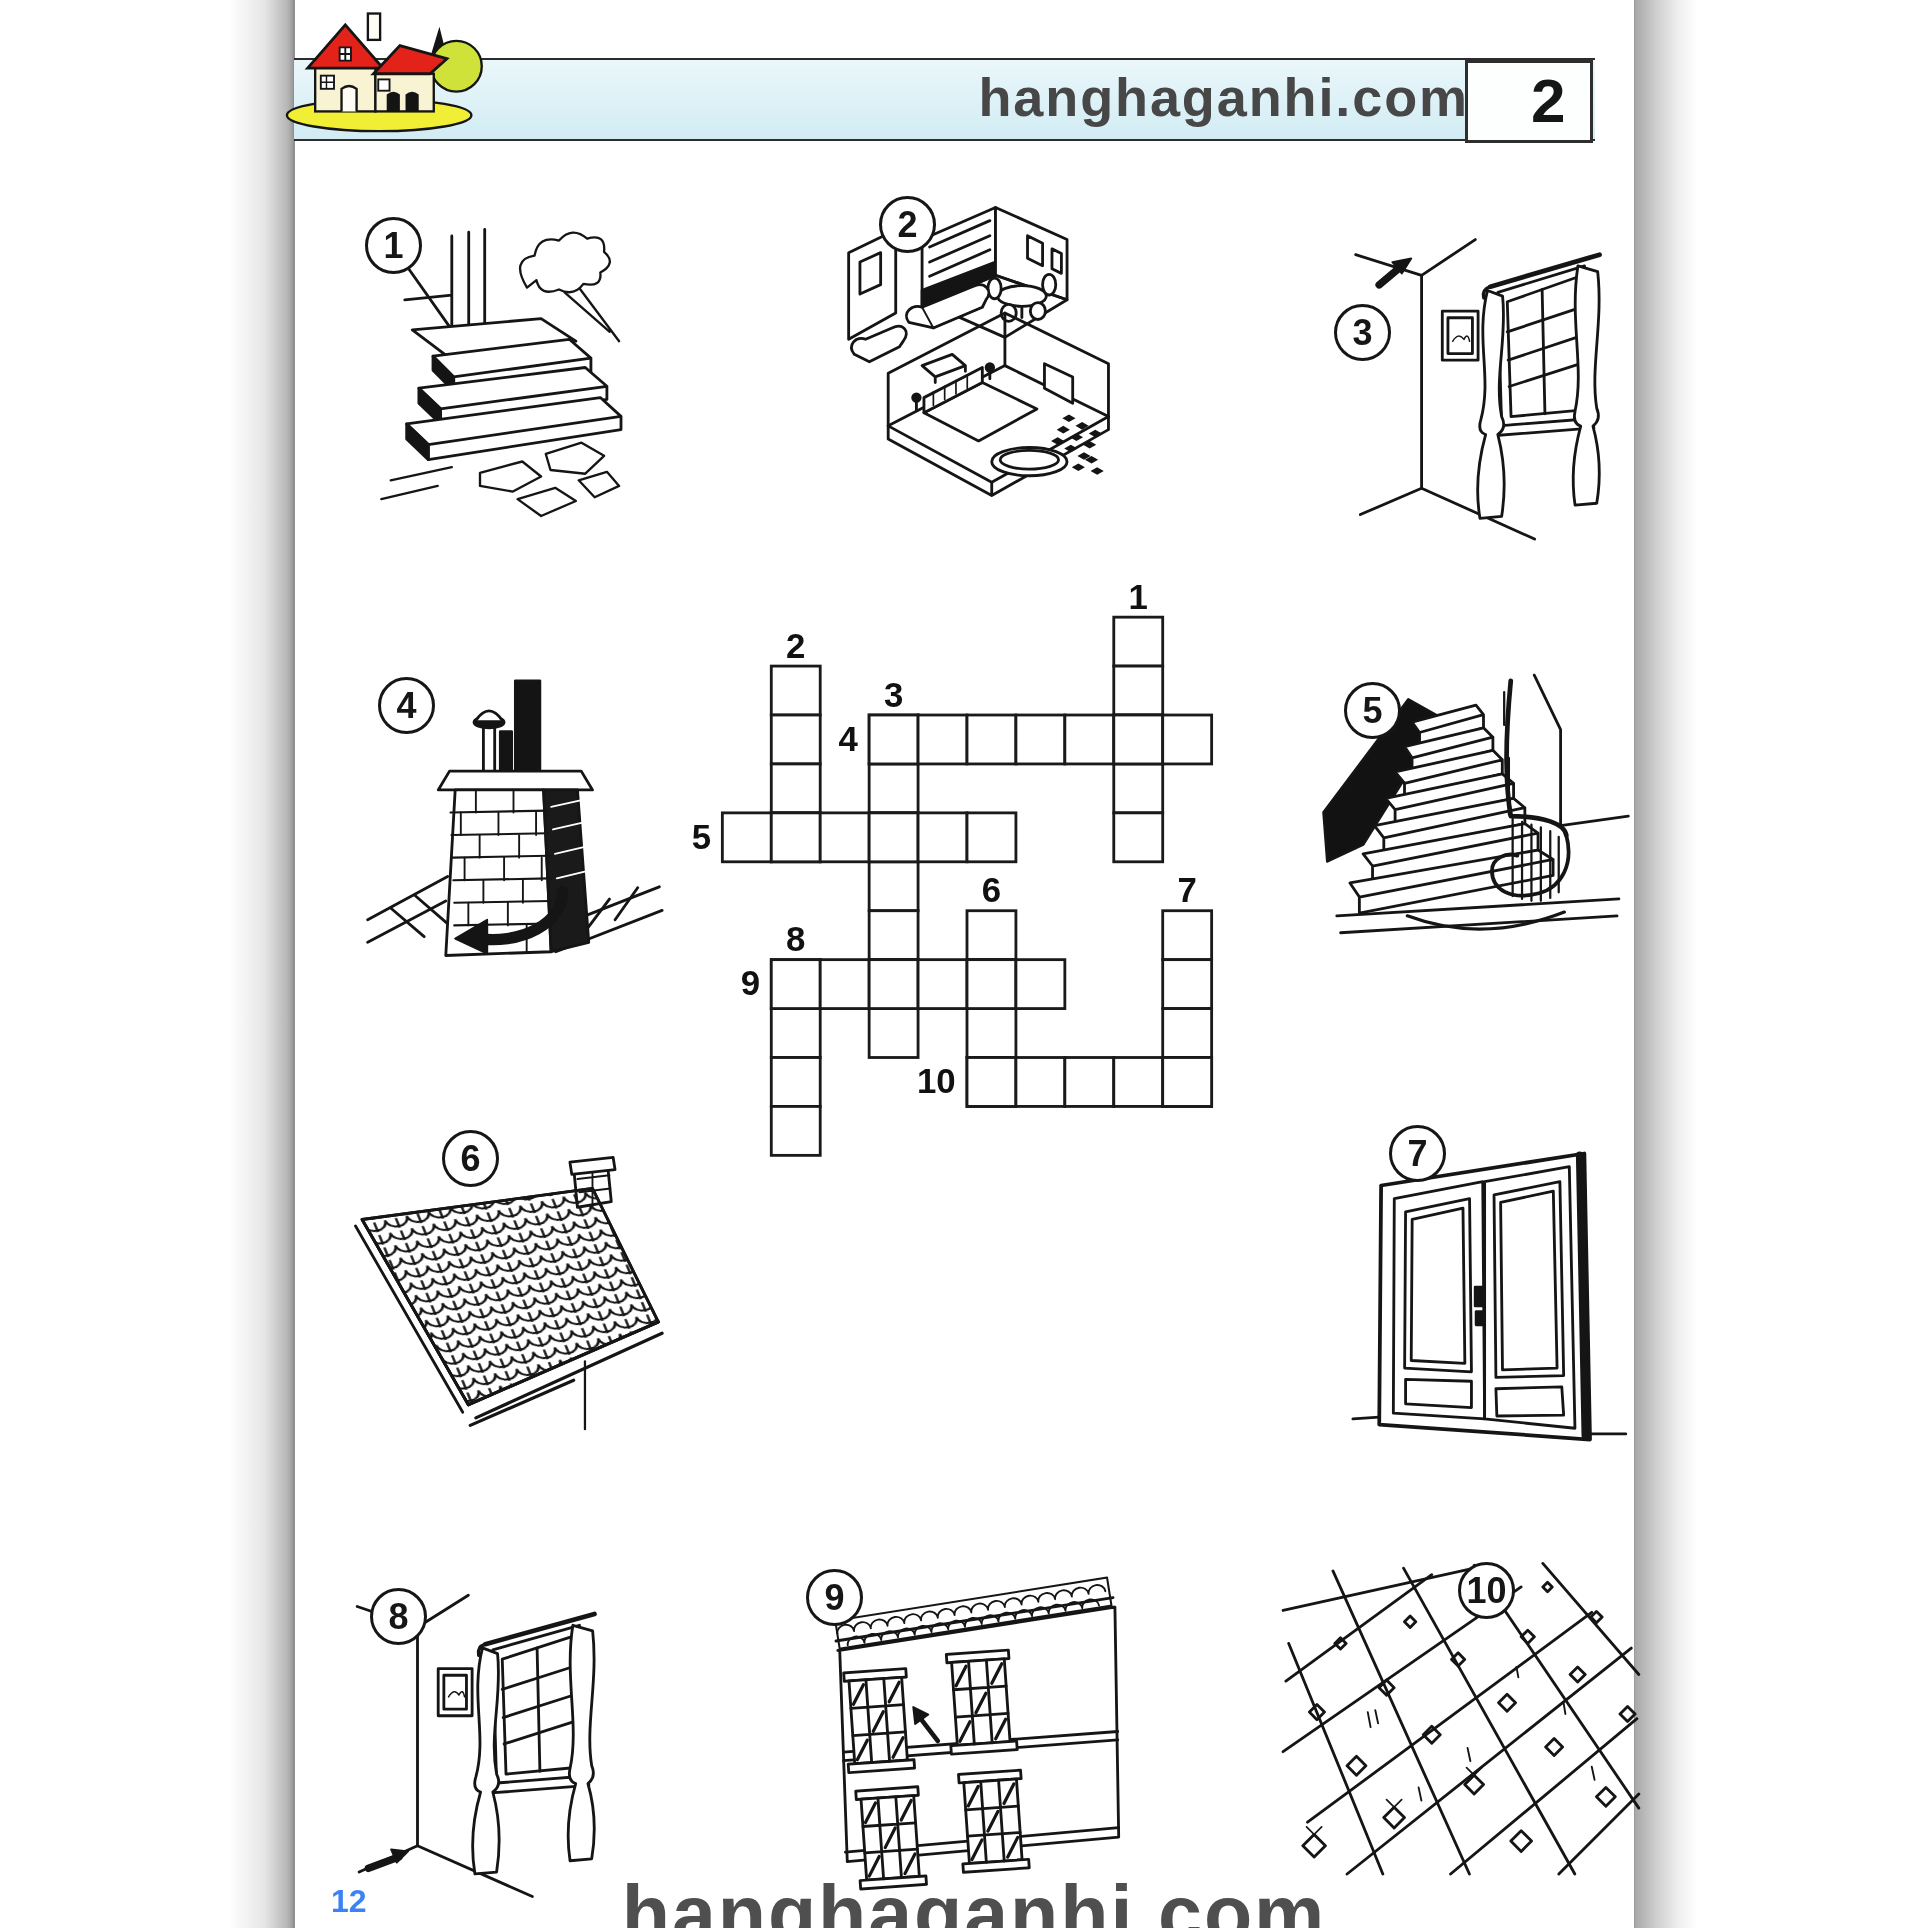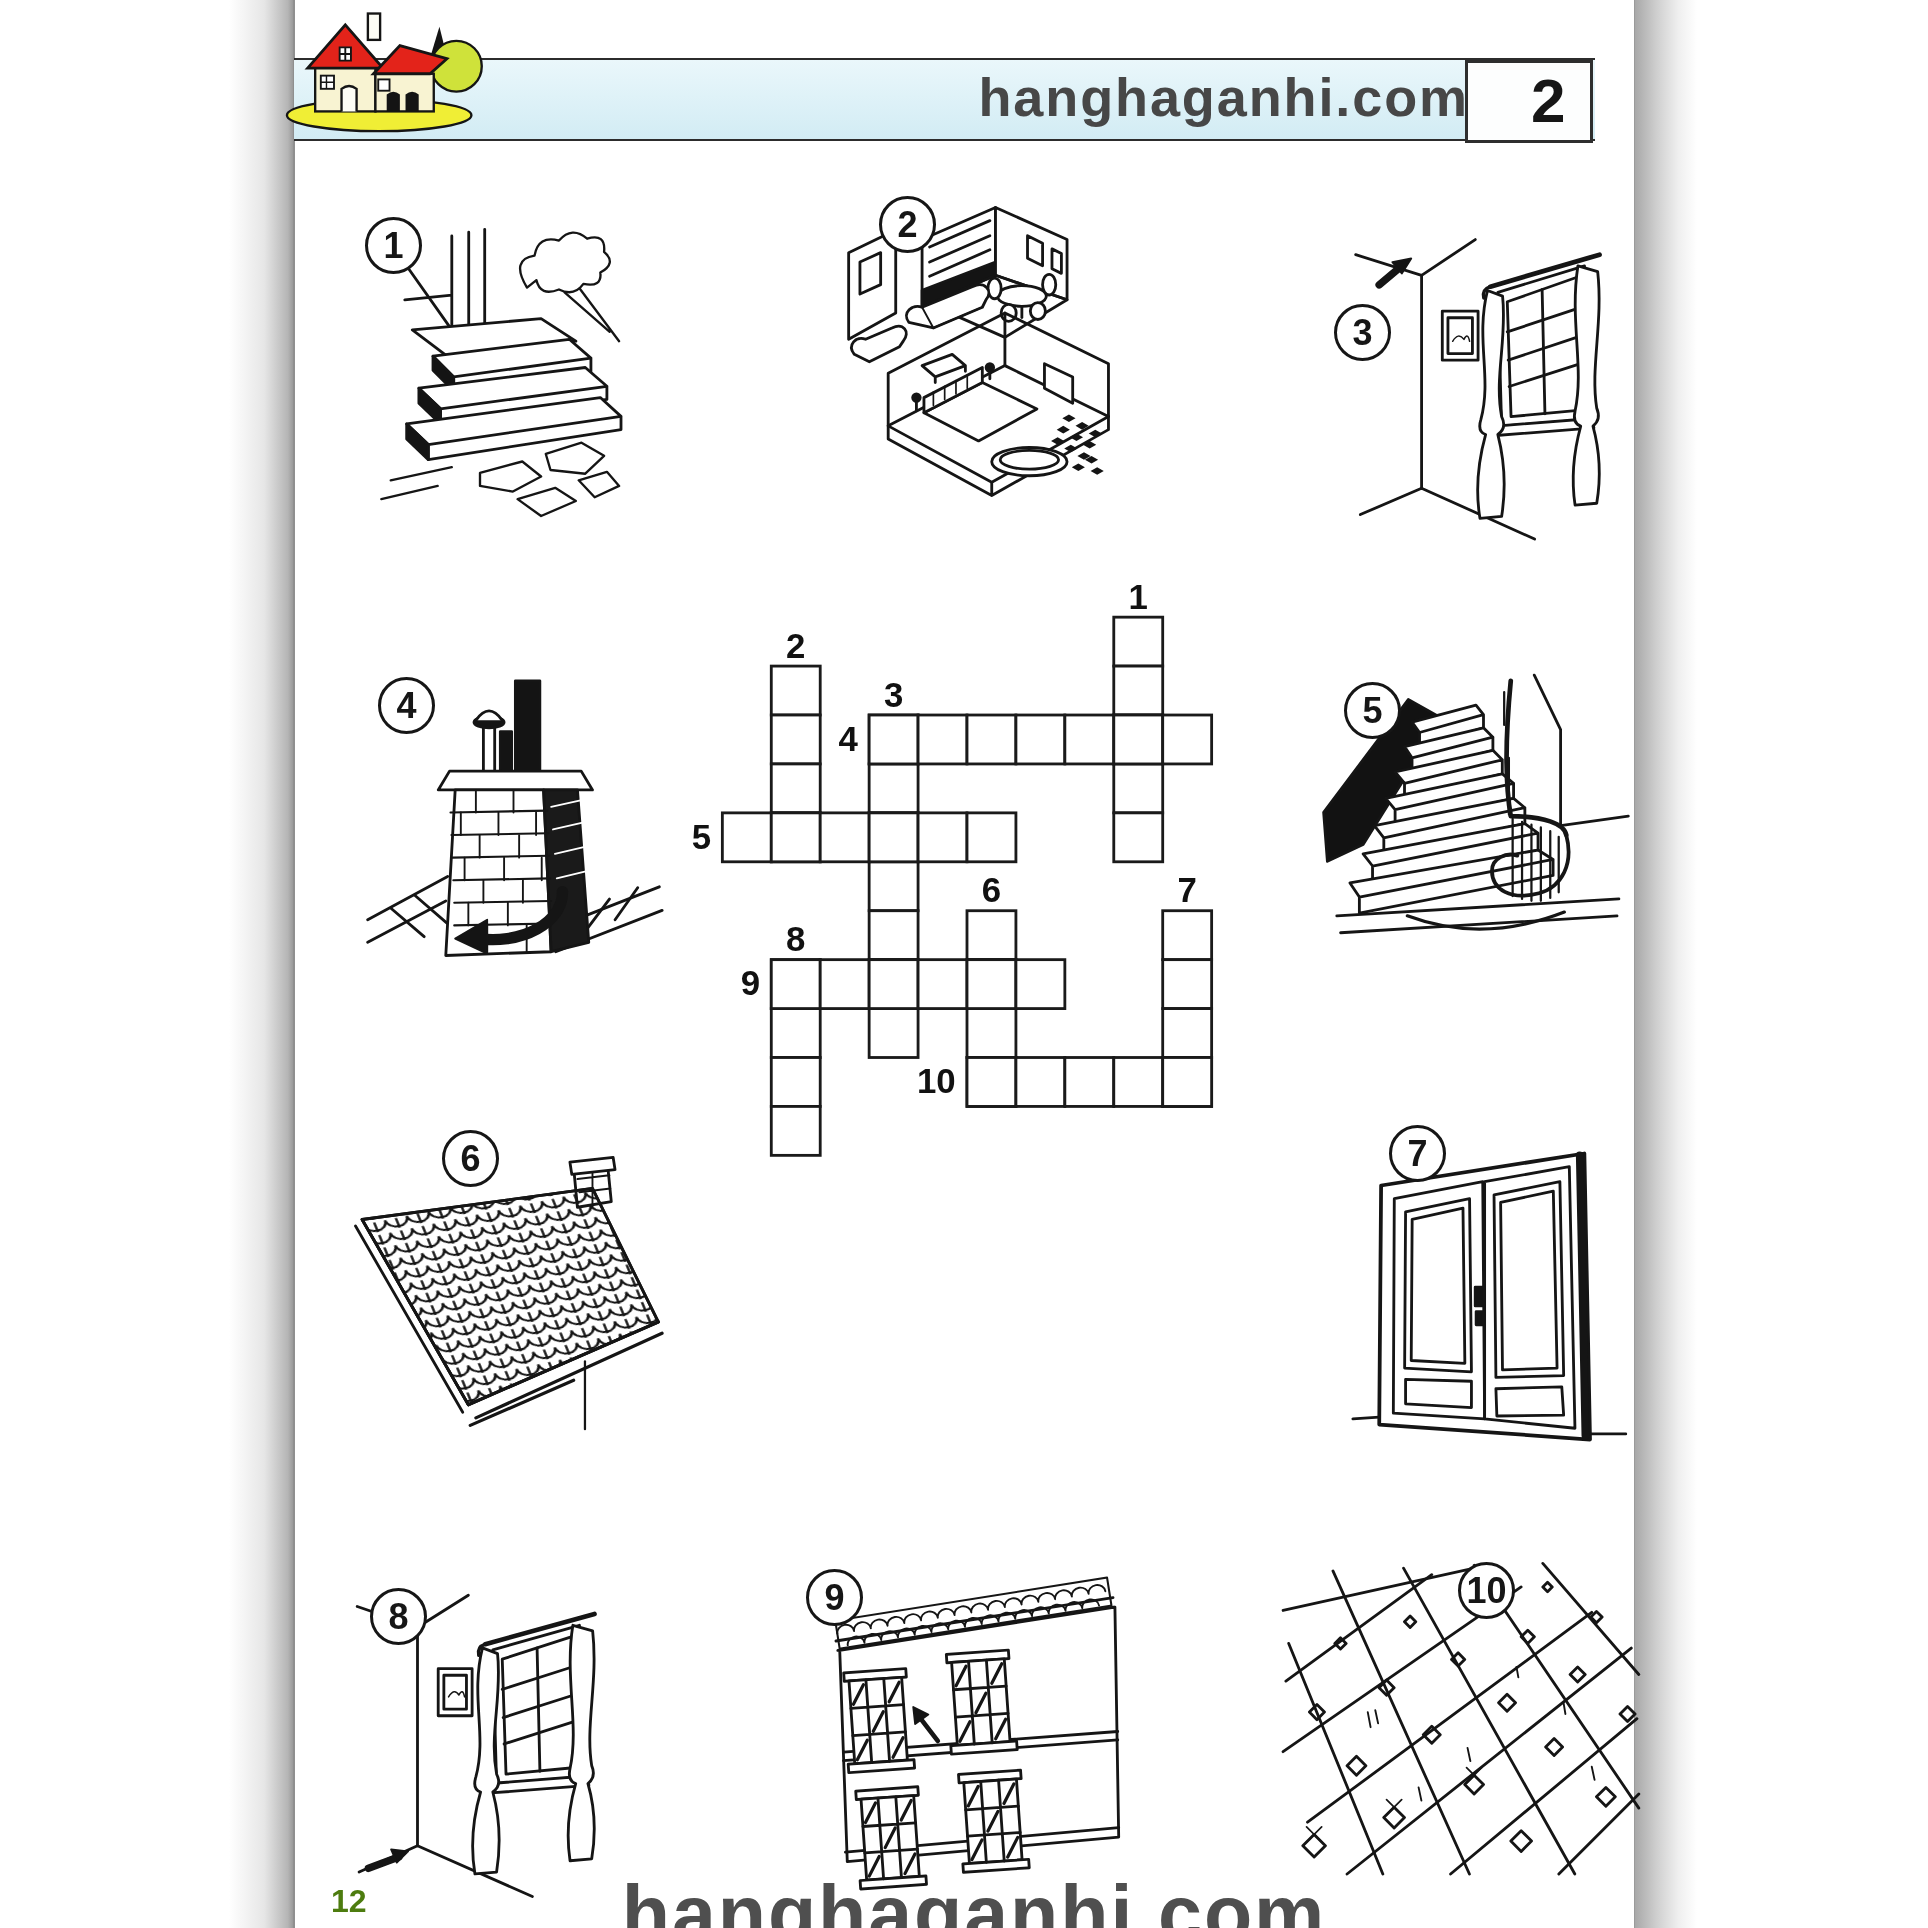--- a/index.html
+++ b/index.html
@@ -21,21 +21,21 @@
   .badge{position:absolute;left:1465px;top:60px;width:128px;height:83px;background:#fdfefe;
     border:3.8px solid #2e2e2e;box-sizing:border-box;text-align:right;}
   .badge span{display:block;margin:1.9px 24.5px 0 0;font-size:62px;font-weight:bold;color:#161616;}
   .house{position:absolute;left:281px;top:5.6px;width:202px;height:128px;}
   
   .fig{position:absolute;}
   .fig svg{position:absolute;left:0;top:0;}
   .circ{position:absolute;width:51px;height:51px;border:3.8px solid #161616;border-radius:50%;
     background:#fff;text-align:center;line-height:51px;font-size:36px;font-weight:bold;color:#161616;}
   
-  .pagenum{position:absolute;left:331px;top:1883px;font-size:32px;font-weight:bold;color:#4d7c0f;}
+  .pagenum{position:absolute;left:331px;top:1883px;font-size:32px;font-weight:bold;color:#3b82f6;}
   .footer-mark{position:absolute;left:588px;top:1868px;width:772px;height:60px;overflow:hidden;
     text-align:center;font-size:79px;font-weight:600;letter-spacing:1.9px;color:#4f4f4f;}
   svg{overflow:visible;}
   svg *{vector-effect:none;}
   .lw{stroke:#151515;fill:none;stroke-width:3;stroke-linecap:round;stroke-linejoin:round;}
 </style>
 </head>
 <body>
 
 <div id="page">

